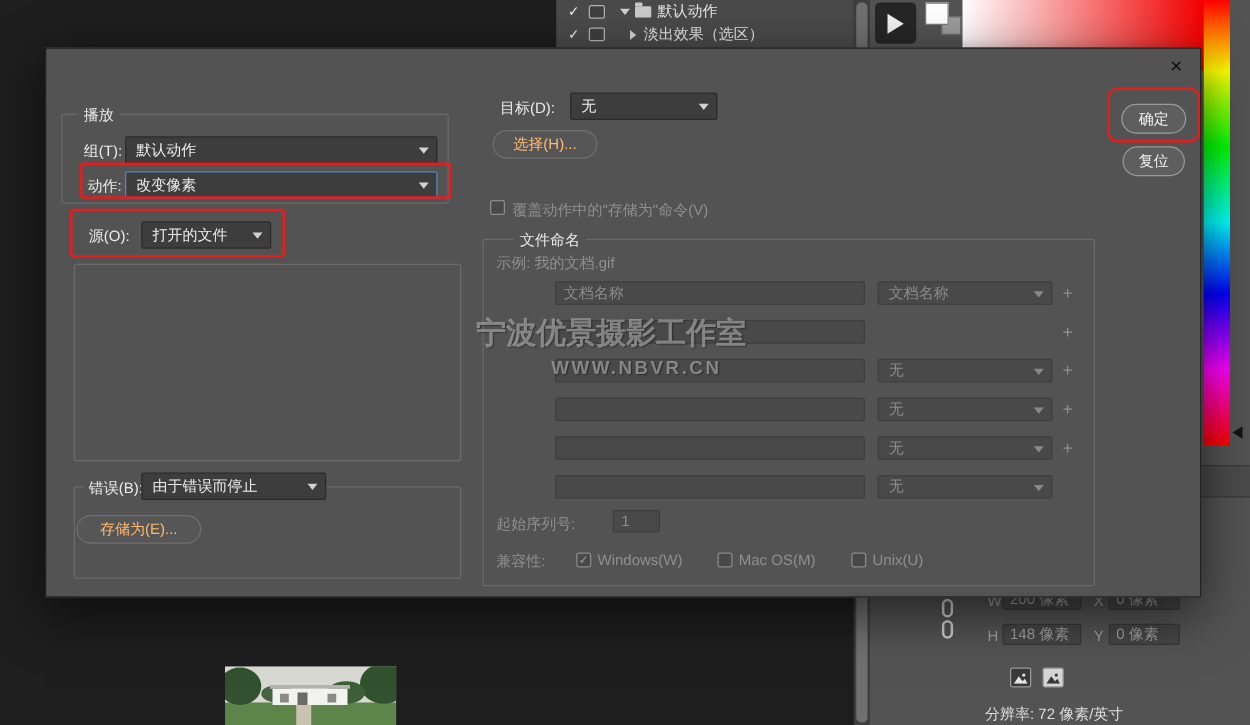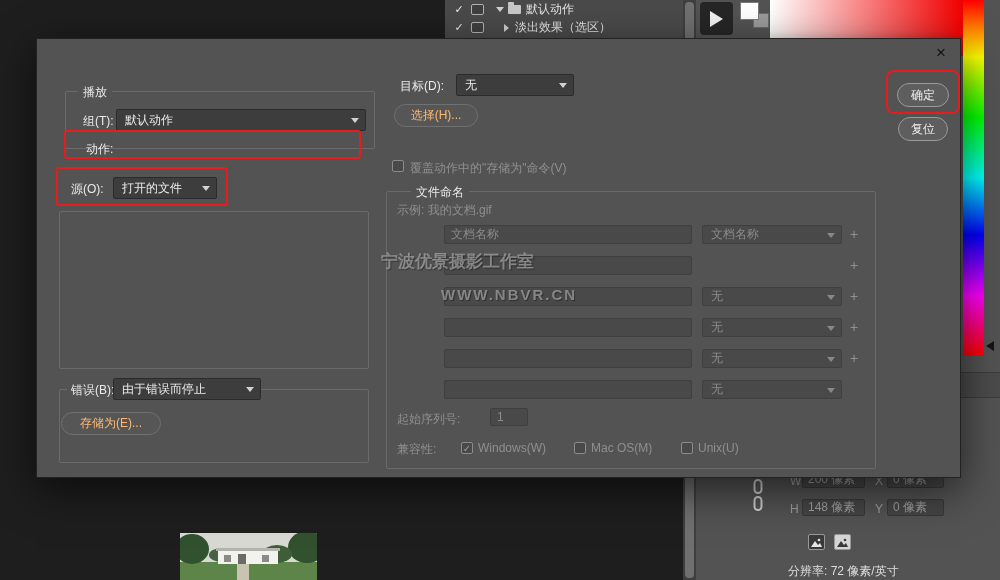--- a/index.html
+++ b/index.html
@@ -169,28 +169,32 @@
     <rect x="58" y="21" width="8" height="10" fill="#6b6b66"></rect>
     <rect x="44" y="22" width="7" height="7" fill="#8b8b85"></rect>
     <rect x="82" y="22" width="7" height="7" fill="#8b8b85"></rect>
     <rect x="57" y="31" width="12" height="16" fill="#c9c4b2"></rect>
   </svg>
 
   <div class="abs dialog">
 
     <div class="close-x">×</div>
 
-    <div class="gbox" style="left:28px;top:52px;width:310px;height:58px">
+    <div class="gbox" style="left:12px;top:52px;width:310px;height:72px">
       <span class="legend" style="left:12px">播放</span>
       <span class="lab abs" style="left:17px;top:21px">组(T):</span>
       <div class="dd" style="left:50px;top:17px;width:250px">
         <span>默认动作</span>
         <span class="chev"></span>
       </div>
       <span class="lab abs" style="left:20px;top:49px">动作:</span>
+      <div class="dd focus" style="left:50px;top:45px;width:250px">
+        <span>改变像素</span>
+        <span class="chev"></span>
+      </div>
     </div>
 
     <span class="lab abs" style="left:34px;top:142px">源(O):</span>
     <div class="dd" style="left:76px;top:138px;width:104px">
       <span>打开的文件</span>
       <span class="chev"></span>
     </div>
 
     <div class="gbox" style="left:22px;top:172px;width:310px;height:158px"></div>
 
@@ -289,16 +293,16 @@
     </div>
 
     <div class="pbtn" style="left:860px;top:44px;width:52px;height:24px">确定</div>
     <div class="pbtn" style="left:861px;top:78px;width:50px;height:24px">复位</div>
   </div>
 
   <div class="red-rect" style="left:64px;top:130px;width:297px;height:29px"></div>
   <div class="red-rect" style="left:56px;top:167px;width:172px;height:39px"></div>
   <div class="red-rect" style="left:886px;top:70px;width:74px;height:44px;border-radius:8px"></div>
 
-  <div class="wm" style="left:381px;top:250px;font-size:17px">宁波优景摄影工作室</div>
+  <div class="wm" style="left:381px;top:250px;font-size:24px">宁波优景摄影工作室</div>
   <div class="wm" style="left:441px;top:286px;font-size:15px;letter-spacing:2px">WWW.NBVR.CN</div>
 
 </div>
 
 </body></html>

